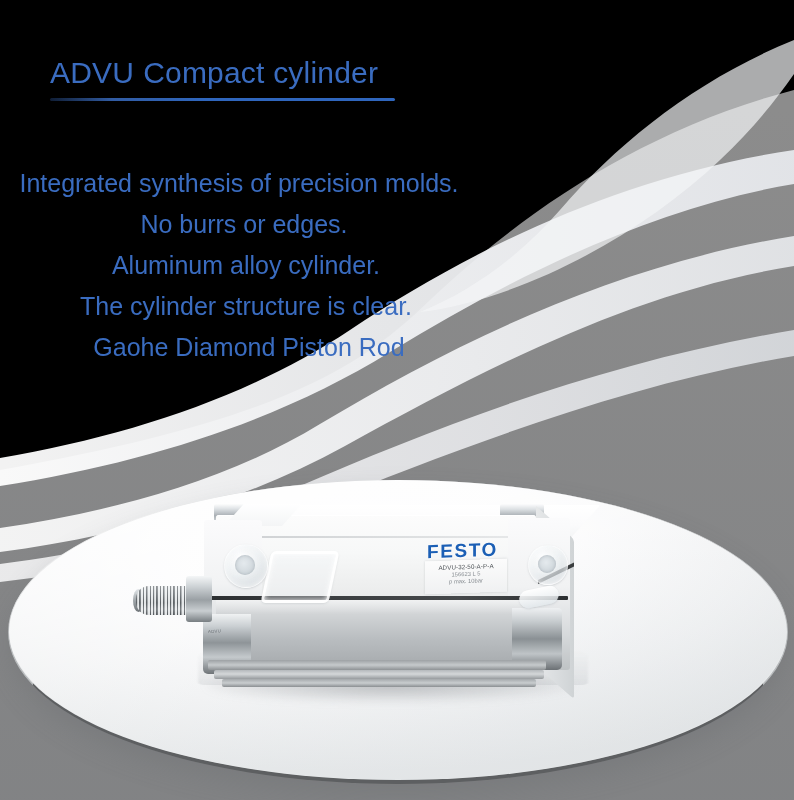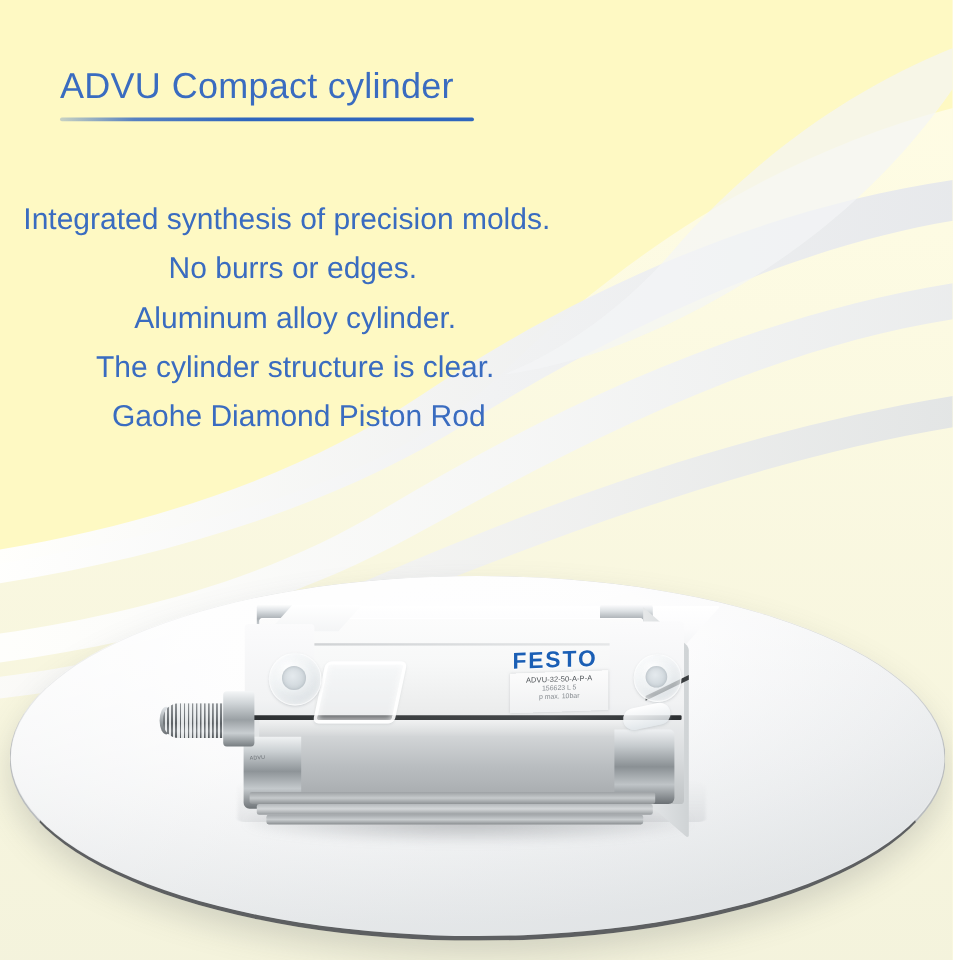--- a/index.html
+++ b/index.html
@@ -10,21 +10,21 @@
   }
   body {
     font-family: "Liberation Sans", sans-serif;
   }
 
   #page {
     position: relative;
     width: 794px;
     height: 800px;
     overflow: hidden;
-    background: #fef9c3;
+    background: #000000;
   }
 
   
   .bg-layer {
     position: absolute;
     inset: 0;
     width: 794px;
     height: 800px;
     pointer-events: none;
   }

